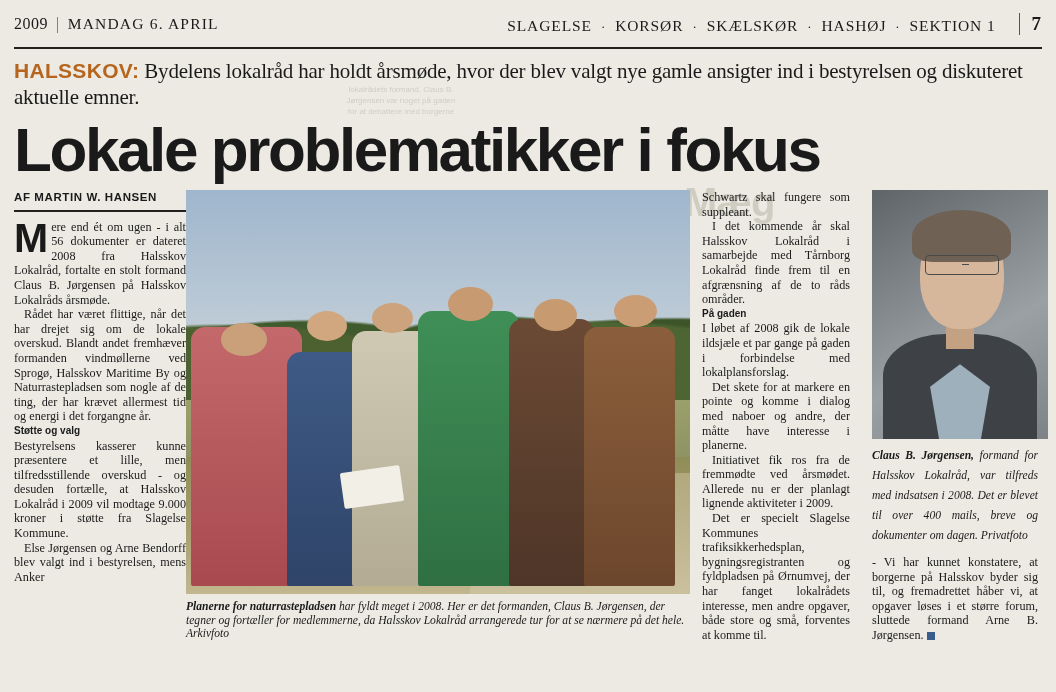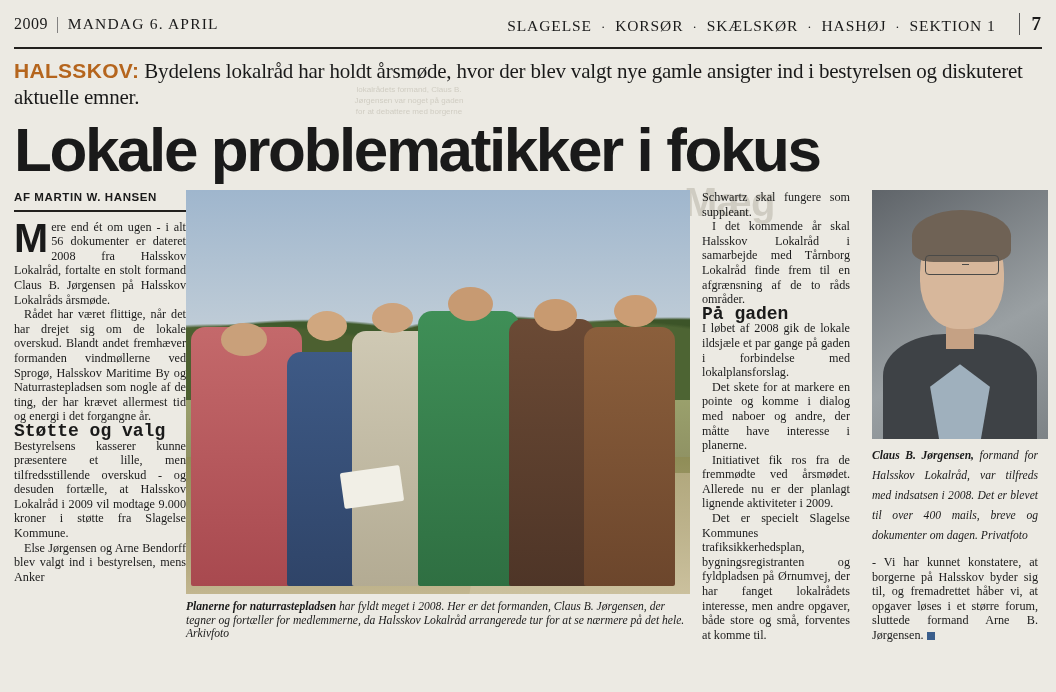--- a/index.html
+++ b/index.html
@@ -21,21 +21,21 @@
   }
   
   .ghost {
     position: absolute;
     pointer-events: none;
     color: #b9b5a8;
     opacity: .55;
     font-family: "Liberation Sans", sans-serif;
     white-space: pre;
   }
-  .ghost-1 { top: 84px; left: 244px; width: 330px; font-size: 8px; line-height: 11px; text-align: center; }
+  .ghost-1 { top: 84px; left: 236px; width: 330px; font-size: 8px; line-height: 11px; text-align: center; }
   .ghost-2 { top: 84px; left: 700px; width: 330px; font-size: 12.5px; line-height: 19px; font-family: "Liberation Serif", serif; }
   .ghost-3 { top: 180px; left: 684px; font-size: 40px; font-weight: bold; letter-spacing: -1px; }
 
   
   .masthead {
     position: relative;
     height: 49px;
     border-bottom: 2px solid #23211e;
     display: flex;
     align-items: center;
@@ -127,23 +127,23 @@
   .dropcap::first-letter {
     font-family: "Liberation Sans", sans-serif;
     font-weight: bold;
     float: left;
     font-size: 41px;
     line-height: 33px;
     padding-right: 3px;
     margin-top: 2px;
   }
   .subhead {
-    font-family: Liberation Mono, monospace;
-    font-weight: bold;
-    font-size: 18px;
+    font-family: Liberation Sans, sans-serif;
+    font-weight: bold;
+    font-size: 10px;
     margin: 9px 0 3px;
     text-indent: 0 !important;
   }
 
   
   .photo-wrap { width: 504px; }
   .photo {
     width: 504px;
     height: 404px;
     position: relative;

